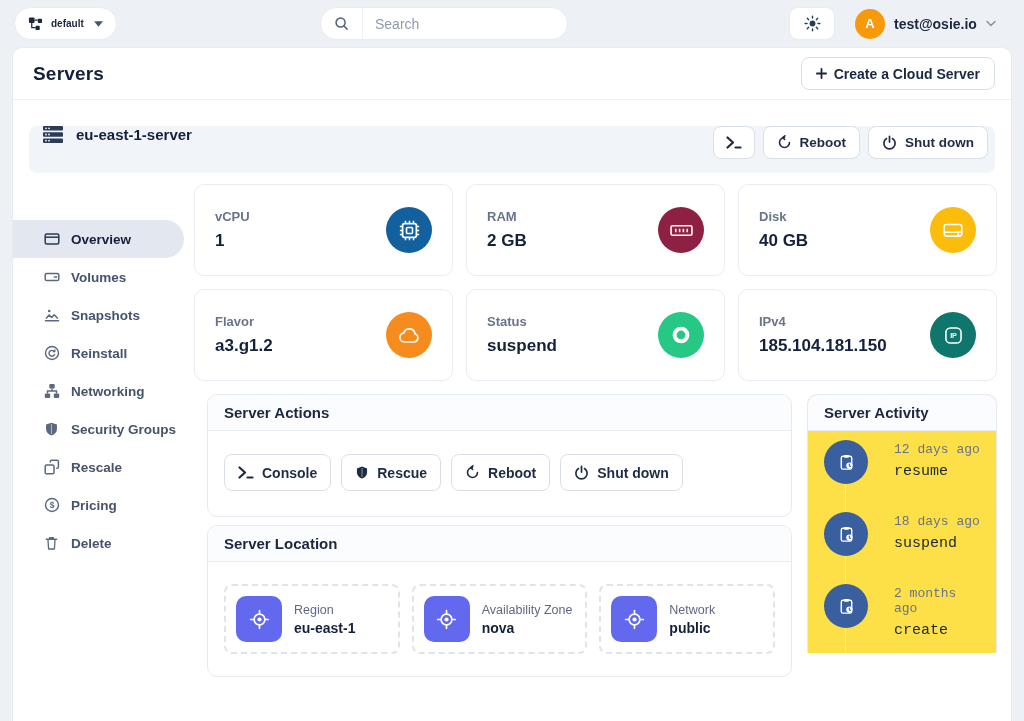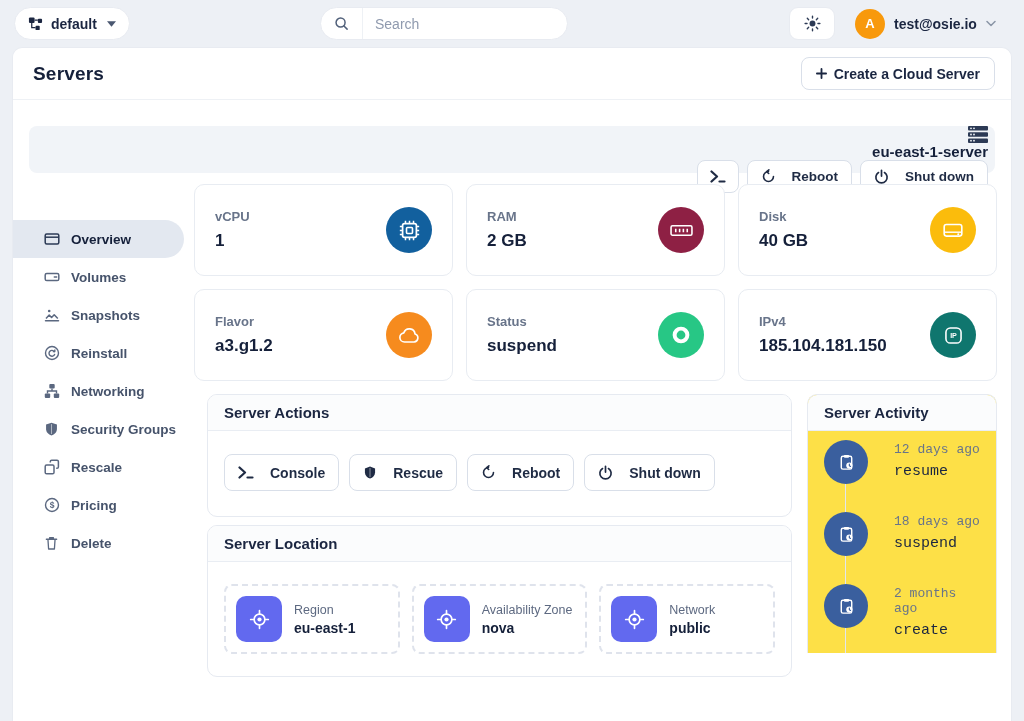--- a/index.html
+++ b/index.html
@@ -11,21 +11,21 @@
   }
   svg { display:block; }
 
   
   .topbar { position:absolute; top:0; left:0; right:0; height:47px; }
   .pill {
     position:absolute; top:7px; height:33px; background:#fff;
     border:1px solid #e8ebf1; border-radius:17px;
     display:flex; align-items:center; cursor:pointer;
   }
-  .workspace-pill { left:14px; padding:0 13px; gap:8px; font-weight:700; font-size:14px; color:#1b2641; }
+  .workspace-pill { left:14px; padding:0 13px; gap:8px; font-weight:700; font-size:10px; color:#1b2641; }
   .workspace-pill .caret { margin-left:2px; color:#4a5770; }
   .search-pill { left:320px; width:248px; padding:0; overflow:hidden; cursor:text; }
   .search-icon-cell {
     width:42px; height:100%; display:flex; align-items:center; justify-content:center;
     border-right:1px solid #eef1f5; color:#51607a; flex-shrink:0;
   }
   .search-input { flex:1; border:0; outline:0; background:transparent; padding:0 12px; font-size:14px; font-family:inherit; color:#1b2641; }
   .search-input::placeholder { color:#8f9aae; }
   .theme-btn {
     position:absolute; left:789px; top:7px; width:46px; height:33px;
@@ -50,27 +50,27 @@
   .page-title { font-size:19px; font-weight:800; color:#15203a; letter-spacing:.2px; }
   .create-btn {
     margin-left:auto; display:flex; align-items:center; gap:7px; height:33px; padding:0 14px;
     background:#fff; border:1px solid #d9dfe9; border-radius:8px;
     font-weight:700; font-size:14px; color:#1b2641; cursor:pointer; font-family:inherit;
   }
 
   
   .server-bar {
     margin:26px 16px 0; height:47px; background:#f1f4f8; border-radius:8px;
-    display:flex; align-items:flex-end; padding:0 7px 0 14px;flex-direction:column;
+    display:flex; align-items:flex-start; padding:0 7px 0 14px;
   }
   .server-icon { color:#2c3a55; display:flex; }
   .server-name { font-weight:700; font-size:15px; margin-left:13px; color:#15203a; }
   .server-bar-actions { margin-left:auto; display:flex; gap:8px; }
   .btn {
-    display:flex; align-items:center; gap:16px; height:33px; padding:0 13px;
+    display:flex; align-items:center; gap:8px; height:33px; padding:0 13px;
     background:#fff; border:1px solid #d9dfe9; border-radius:8px;
     font-weight:700; font-size:13.5px; color:#1f2b44; cursor:pointer; font-family:inherit;
   }
   .btn .bicon { display:flex; color:#1f2b44; }
   .icon-only { padding:0 12px; }
 
   
   .body-row { display:flex; margin-top:11px; }
   .sidebar { width:181px; flex-shrink:0; padding-top:36px; }
   .side-item {

